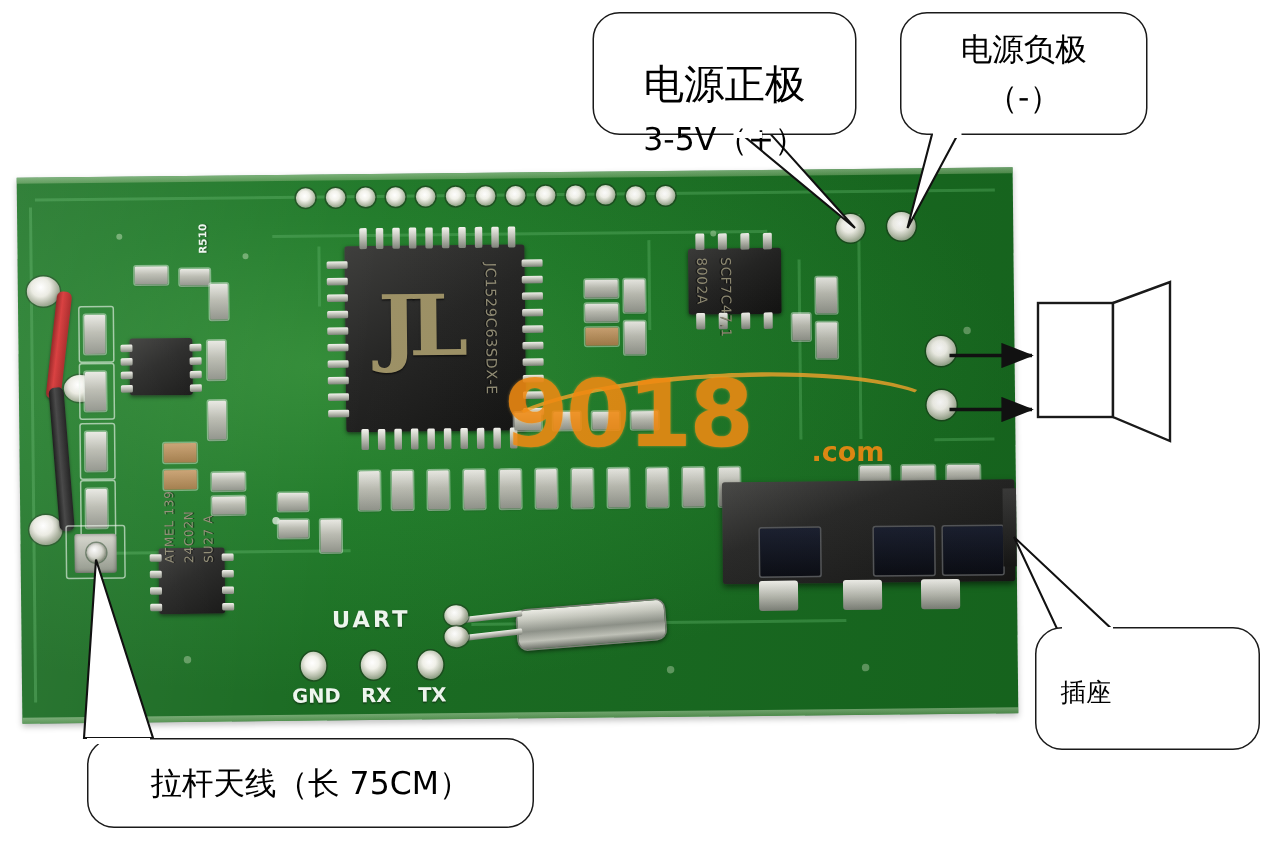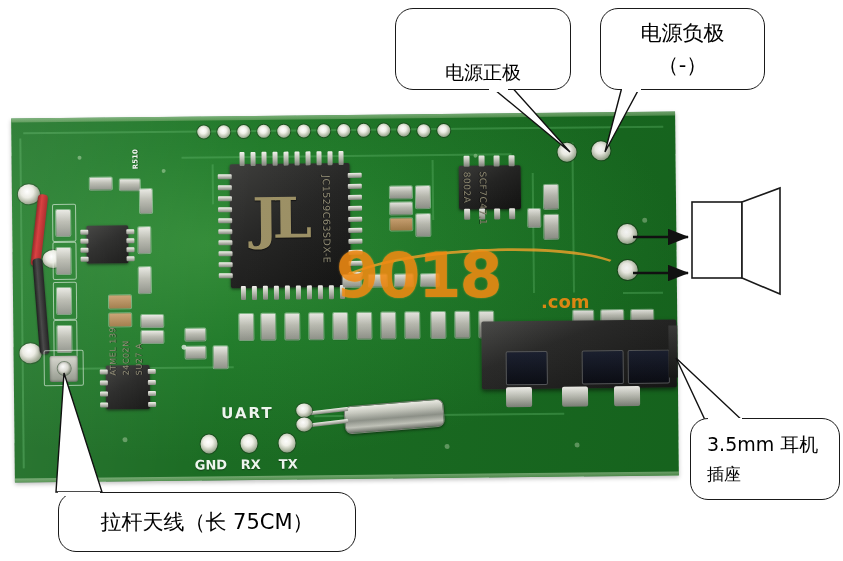--- a/index.html
+++ b/index.html
@@ -501,30 +501,30 @@
 
     <polygon points="489,85 508,83 570,152" fill="#ffffff" stroke="#111" stroke-width="1.4"></polygon>
     <polygon points="622,87 641,85 605,152" fill="#ffffff" stroke="#111" stroke-width="1.4"></polygon>
 
     <polygon points="56,492 102,492 64,373" fill="#ffffff" stroke="#111" stroke-width="1.4"></polygon>
 
     <polygon points="706,422 744,422 676,358" fill="#ffffff" stroke="#111" stroke-width="1.4"></polygon>
   </svg>
 
   <div class="callout" id="co-vplus" style="left:395px; top:8px; width:176px; height:82px;">
-    <div class="l1" style="font-size:19px;margin-top:48px;">电源正极</div>
+    <div class="l1" style="font-size:27px;margin-top:48px;">电源正极</div>
+    <div class="l2" style="font-size:21px; margin-top:4px;">3-5V（+）</div>
   </div>
 
   <div class="callout" id="co-vminus" style="left:600px; top:8px; width:165px; height:82px;">
     <div class="l1" style="font-size:21px;">电源负极</div>
     <div class="l2" style="font-size:21px; margin-top:4px;">（-）</div>
   </div>
 
   <div class="callout" id="co-jack" style="left:690px; top:418px; width:150px; height:82px; align-items:flex-start; padding-left:16px;">
-    <div class="l1" style="font-size:19px;">3.5mm 耳机</div>
     <div class="l2" style="font-size:17px; margin-top:6px;">插座</div>
   </div>
 
   <div class="callout" id="co-antenna" style="left:10px; top:492px; width:298px; height:60px;margin-left:48px;">
     <div class="l1" style="font-size:21px;">拉杆天线（长 75CM）</div>
   </div>
 
   <svg id="vec-top" viewBox="0 0 843 561">
 
     <line x1="489" y1="90" x2="508" y2="90" stroke="#ffffff" stroke-width="4"></line>

